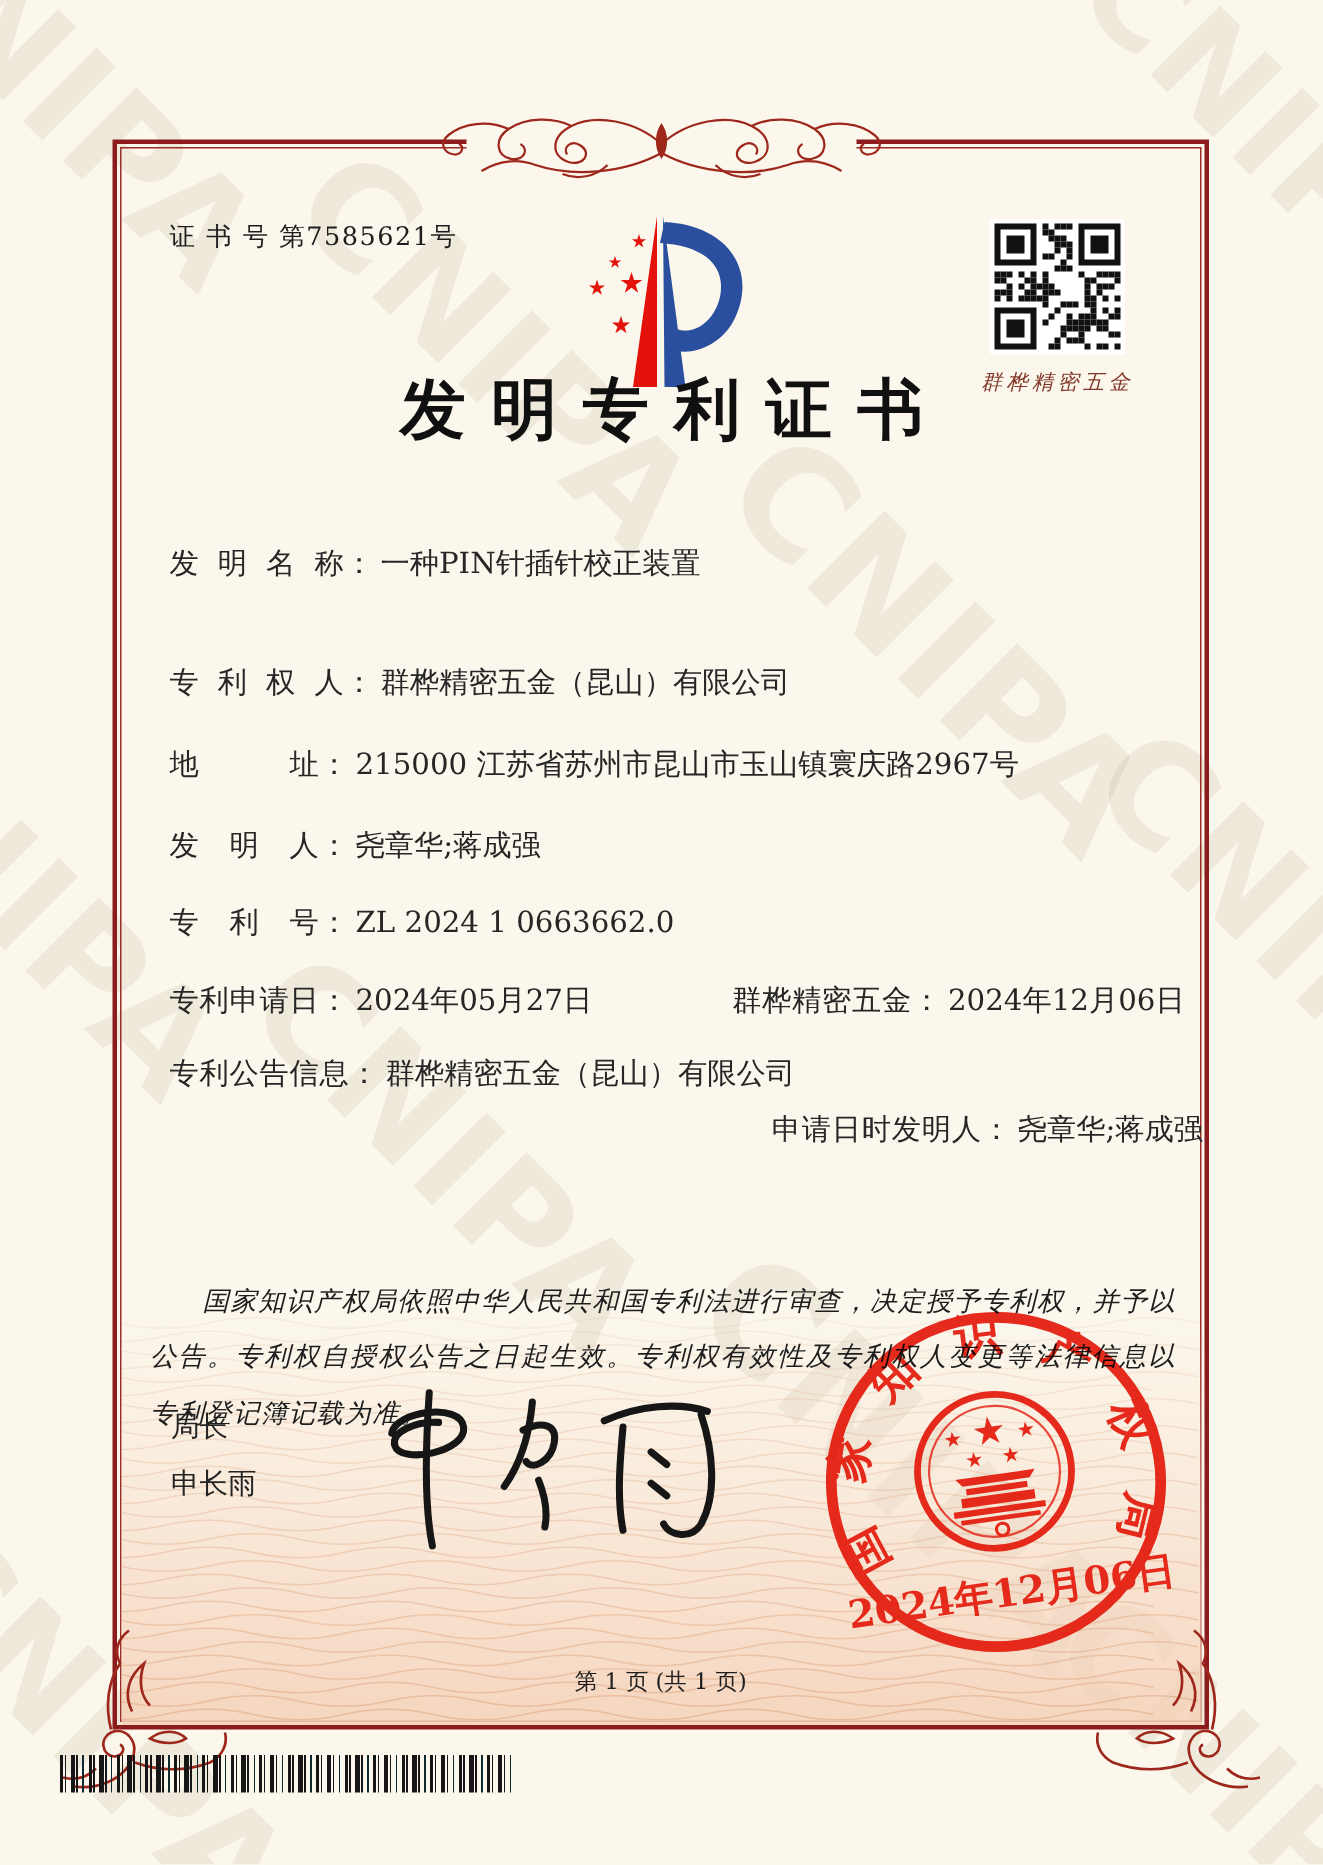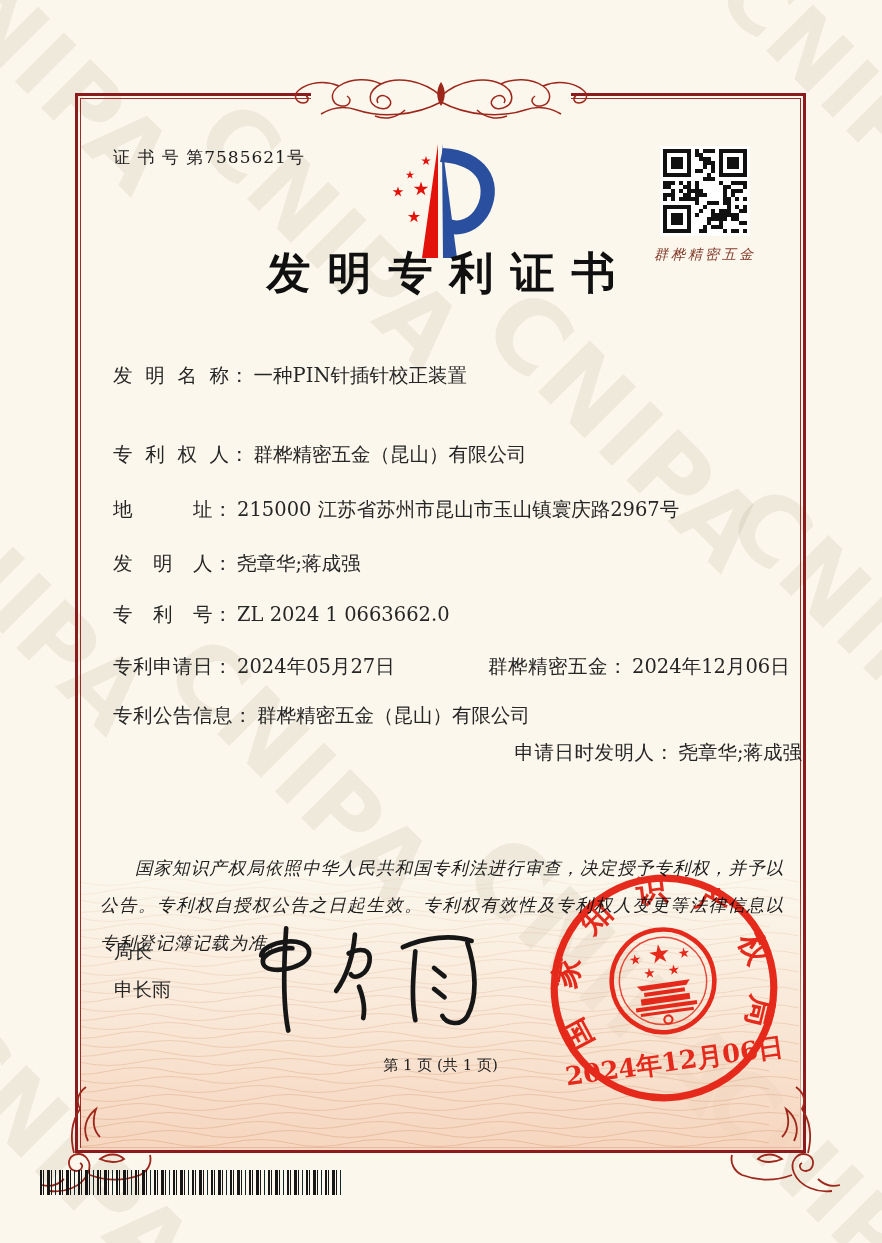--- a/index.html
+++ b/index.html
@@ -29,21 +29,21 @@
   .row .lbl{letter-spacing:0.5px;font-family:Liberation Mono, monospace;}
   .row .val{margin-left:4px;}
   .pair2{position:absolute;left:375px;top:0;}
   .notice{position:absolute;left:100px;right:98px;top:832px;font-size:17.5px;line-height:2.15;
           text-indent:2em;text-align:justify;font-style:italic;letter-spacing:1px;color:#1d1d1d;}
   .director{position:absolute;left:114px;top:932px;font-size:19px;line-height:2.0;
             font-family:"DejaVu Sans","Liberation Sans",sans-serif;color:#242424;z-index:4;}
   .signature{position:absolute;left:232px;top:922px;width:250px;height:115px;z-index:4;}
   .seal{position:absolute;left:546px;top:870px;width:236px;height:236px;z-index:5;
         transform:rotate(-8deg);opacity:0.93;mix-blend-mode:multiply;}
-  .pagefoot{position:absolute;left:75px;right:76px;top:1056px;text-align:center;font-size:15px;color:#1e1e1e;z-index:4;}
+  .pagefoot{position:absolute;left:75px;right:76px;top:1112px;text-align:center;font-size:15px;color:#1e1e1e;z-index:4;}
   .barcode{position:absolute;left:40px;top:1170px;width:302px;height:25px;z-index:4;
      background:repeating-linear-gradient(90deg,#161616 0 2px,rgba(0,0,0,0) 2px 3px,#161616 3px 4px,
      rgba(0,0,0,0) 4px 7px,#161616 7px 10px,rgba(0,0,0,0) 10px 11px,#161616 11px 12px,
      rgba(0,0,0,0) 12px 15px,#0e2a2e 15px 16px,rgba(0,0,0,0) 16px 19px);}
   .orn{position:absolute;z-index:3;}
 </style>
 </head>
 <body>
 
 <div class="page">

